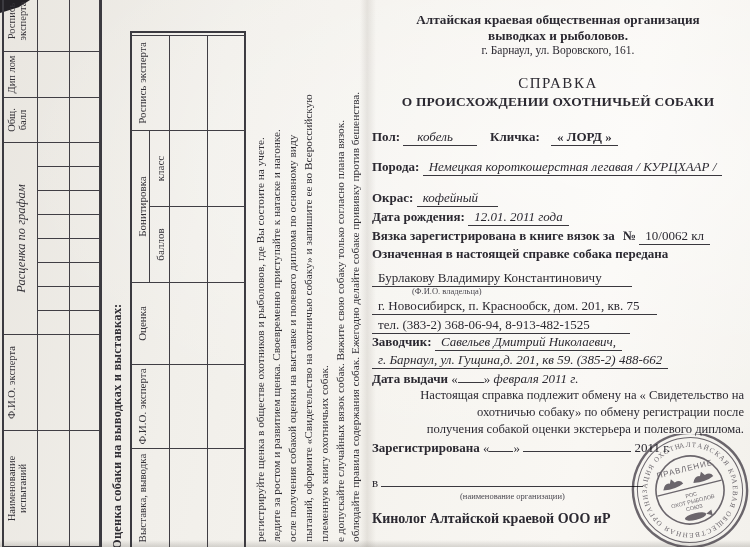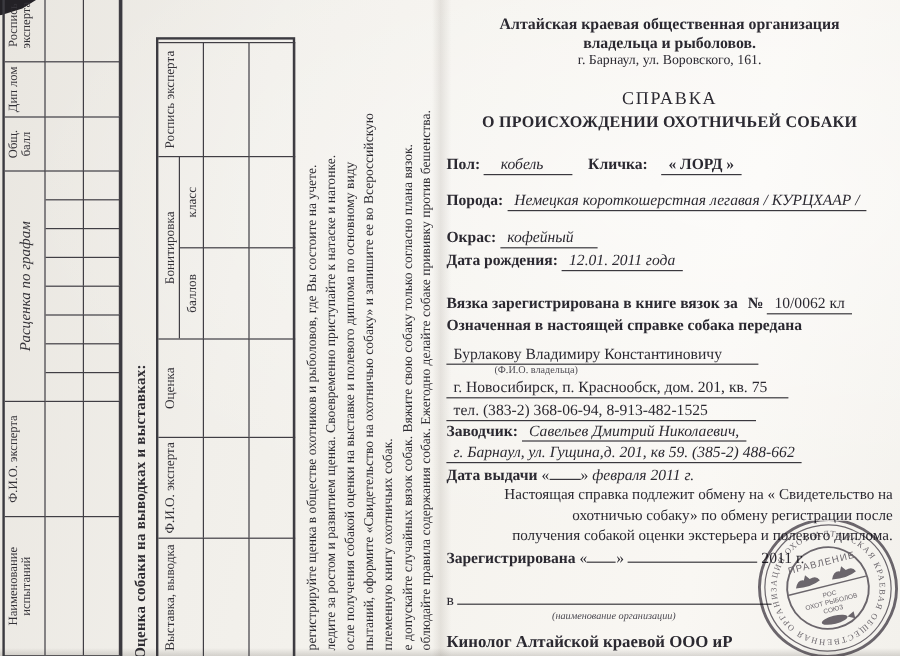--- a/index.html
+++ b/index.html
@@ -136,21 +136,21 @@
     <div>пытаний, оформите «Свидетельство на охотничью собаку» и запишите ее во Всероссийскую</div>
     <div>племенную книгу охотничьих собак.</div>
     <div>е допускайте случайных вязок собак. Вяжите свою собаку только согласно плана вязок.</div>
     <div>облюдайте правила содержания собак. Ежегодно делайте собаке прививку против бешенства.</div>
   </div>
 
   <div class="fold-shadow"></div>
 
   <div class="right-page">
     <div class="org1 c">Алтайская краевая общественная организация</div>
-    <div class="org2 c">владельца и рыболовов.</div>
+    <div class="org2 c">выводках и рыболовов.</div>
     <div class="addr c">г. Барнаул, ул. Воровского, 161.</div>
 
     <div class="t1 c">СПРАВКА</div>
     <div class="t2 c">О ПРОИСХОЖДЕНИИ  ОХОТНИЧЬЕЙ СОБАКИ</div>
 
     <div class="row" style="margin-top:19px;">
       <span class="b">Пол:</span>
       <span class="u hand" style="padding:0 24px 1px 14px;">кобель</span>
       <span class="b" style="margin-left:10px;">Кличка:</span>
       <span class="u b" style="margin-left:8px;">« ЛОРД »</span>
@@ -162,21 +162,21 @@
     </div>
 
     <div class="row" style="margin-top:15px;">
       <span class="b">Окрас:</span>
       <span class="u hand" style="padding-right:20px;">кофейный</span>
     </div>
     <div class="row" style="margin-top:3px;">
       <span class="b">Дата рождения:</span>
       <span class="u hand">12.01. 2011  года</span>
     </div>
-    <div class="row" style="margin-top:20px;">
+    <div class="row" style="margin-top:3px;">
       <span class="b">Вязка зарегистрирована в книге вязок за</span>
       <span class="b" style="margin-left:5px;">№</span>
       <span class="u">10/0062 кл</span>
     </div>
     <div class="row b" style="margin-top:2px;">Означенная в настоящей справке собака передана</div>
 
     <div class="row" style="margin-top:8px;">
       <span class="u" style="padding-right:30px;">Бурлакову Владимиру Константиновичу</span>
     </div>
     <div class="cap" style="margin:1px 0 0 40px;">(Ф.И.О.  владельца)</div>
@@ -209,21 +209,21 @@
       <span class="b">Зарегистрирована</span>
       «<span class="blank" style="width:24px;"></span>»
       <span class="blank" style="width:108px;"></span>
       <span>2011 г.</span>
     </div>
 
     <div class="row" style="margin-top:18px;">
       <span>в</span>
       <span class="blank" style="width:262px;"></span>
     </div>
-    <div class="cap" style="margin:1px 0 0 88px;font-style:italic;">(наименование организации)</div>
+    <div class="cap" style="margin:1px 0 0 88px;">(наименование организации)</div>
 
     <div class="row b" style="margin-top:10px; font-size:14px;">
       <span>Кинолог Алтайской краевой ООО иР</span>
     </div>
 
   </div>
 
   <svg class="stamp" width="132" height="118" viewBox="-66 -56 132 118">
     <g transform="rotate(-14)" stroke="#55505a" fill="none">
       <circle r="57" stroke-width="2.4"></circle>

